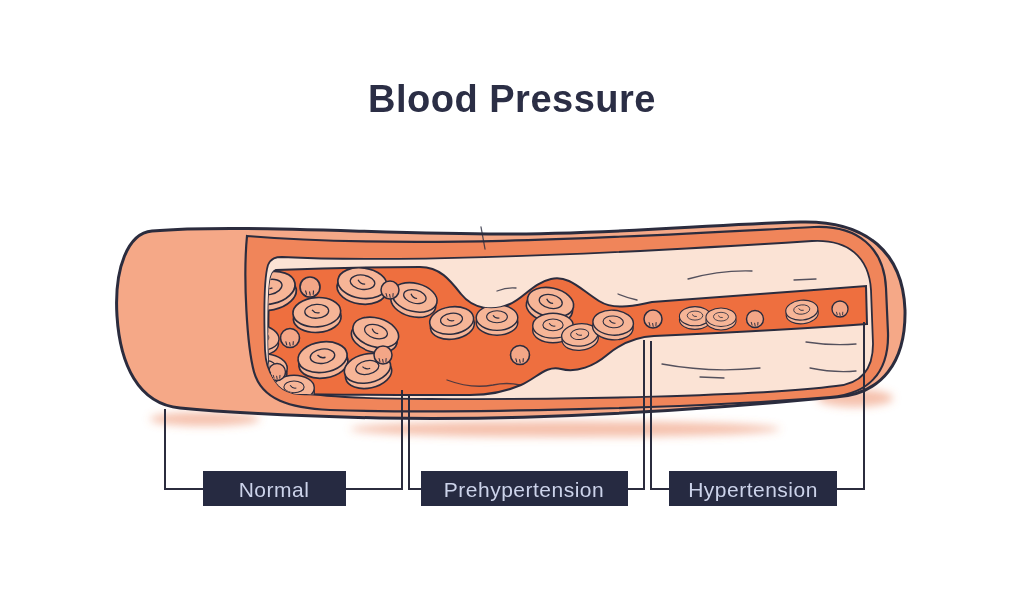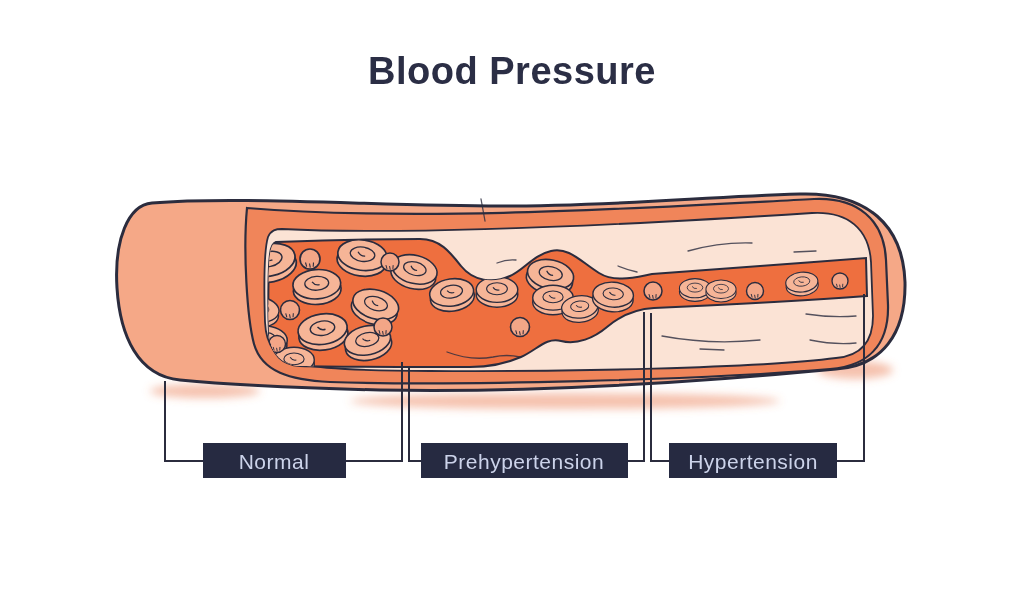--- a/index.html
+++ b/index.html
@@ -1,17 +1,17 @@
 <!DOCTYPE html>
 <html style="--background: #ffffff; --title_text: #2b2e45; --outline: #2b2c3e; --vessel_outer: #f5a887; --vessel_wall: #f0855a; --lining: #fbe3d5; --blood: #ee6f3f; --cell_fill: #f6b597; --platelet_fill: #f3a687; --label_box: #262a41; --label_text: #ccd3ea; --connector: #2b2c3e; --shadow: #e8754a;"><head>
 <meta charset="utf-8">
 <style>
   html,body{margin:0;padding:0;background:#fff;}
   .stage{position:relative;width:1024px;height:554px;background:var(--background,#fff);overflow:hidden;
-         font-family:"Liberation Sans",sans-serif;}
+         font-family:"Liberation Sans",sans-serif;margin-top:28px;}
   .title{position:absolute;top:50px;left:0;right:0;margin:0;text-align:center;
          font-family:"Liberation Sans",sans-serif;font-weight:700;font-size:38px;line-height:42px;
          letter-spacing:.5px;color:var(--title_text,#2b2e45);}
   svg{position:absolute;inset:0;}
   .outer{fill:var(--vessel_outer);stroke:var(--outline);stroke-width:3;}
   .wall{fill:var(--vessel_wall);stroke:var(--outline);stroke-width:2.2;}
   .lining{fill:var(--lining);stroke:var(--outline);stroke-width:1.8;}
   .blood{fill:var(--blood);stroke:var(--outline);stroke-width:2;}
   .rbc-body{fill:var(--cell_fill);stroke:var(--outline);stroke-width:1.8;}
   .rbc-line{fill:none;stroke:var(--outline);stroke-width:1.4;}

